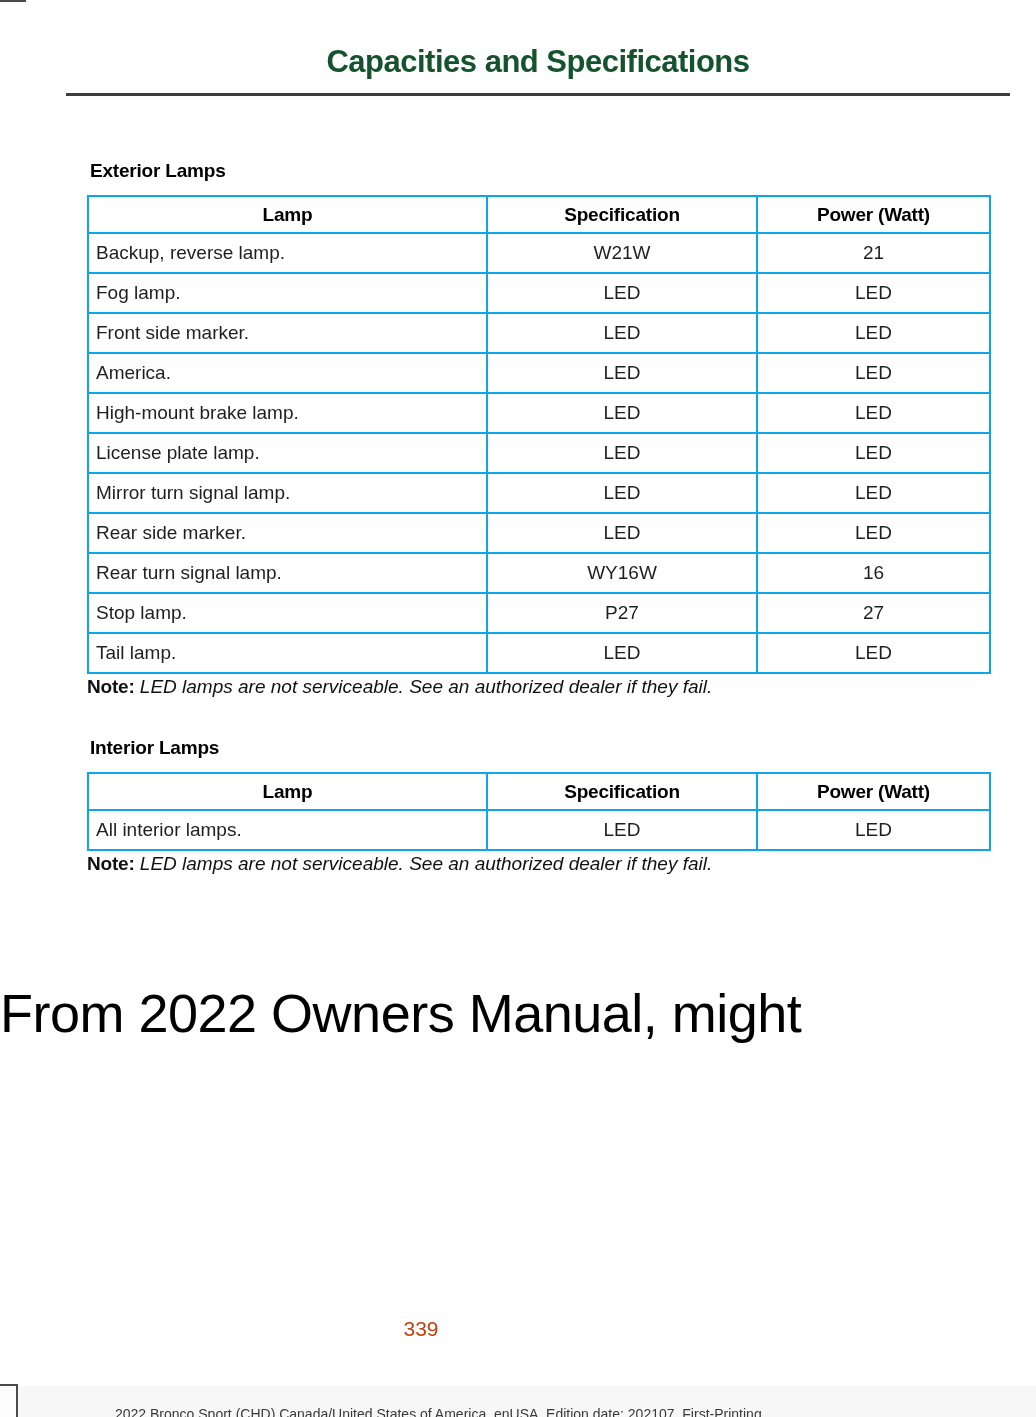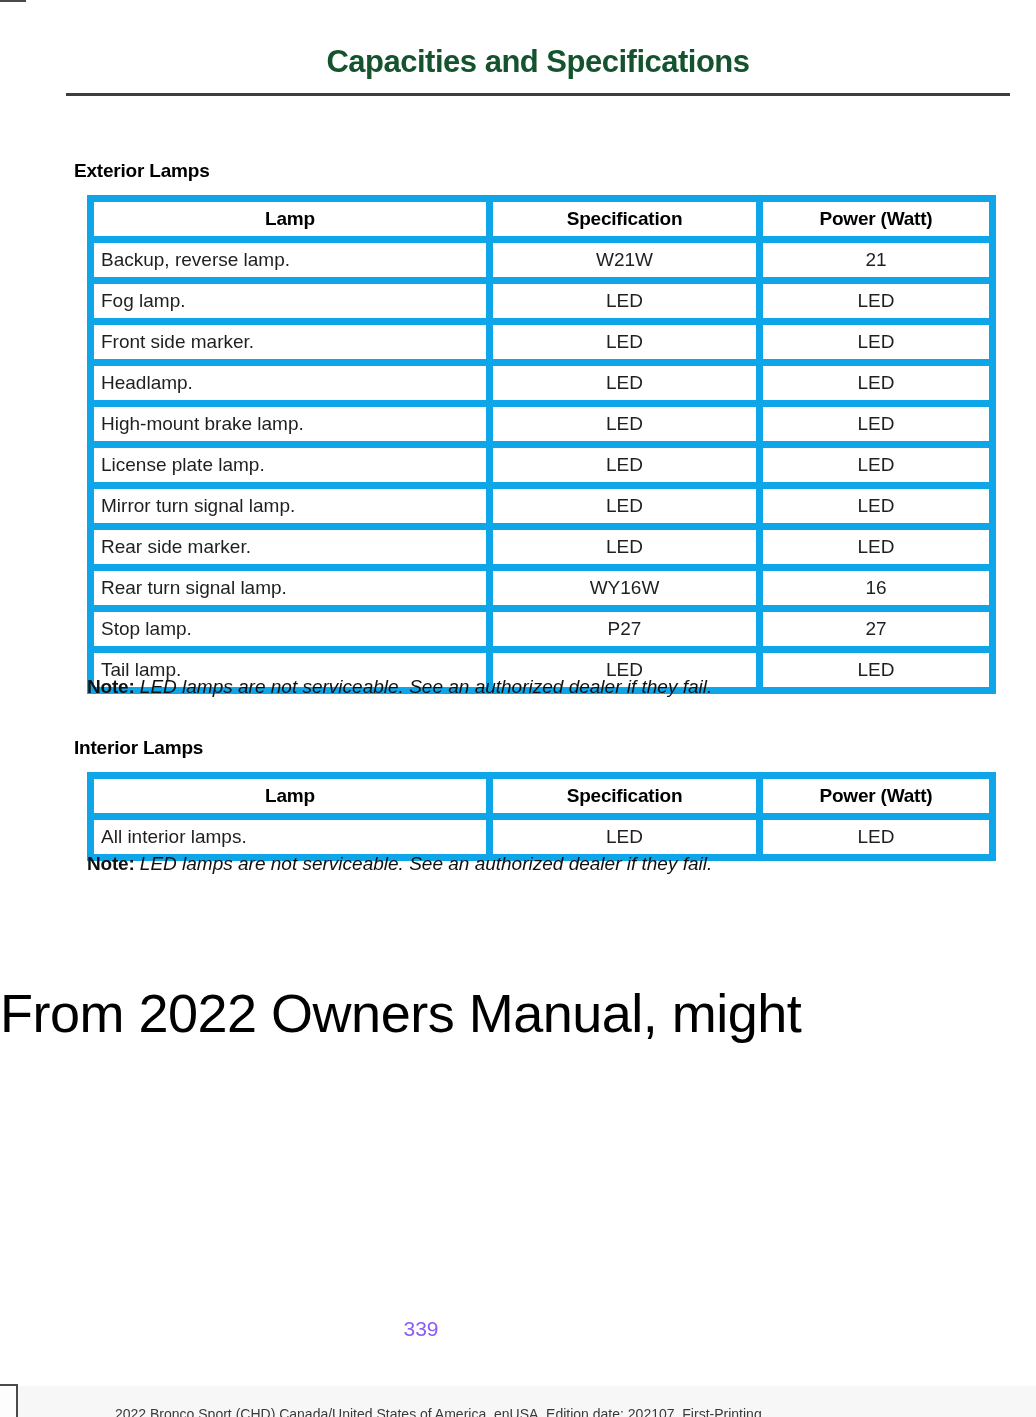--- a/index.html
+++ b/index.html
@@ -20,38 +20,38 @@
   .page-title{
     position:absolute;top:44px;left:40px;width:996px;
     margin:0;text-align:center;
     font-size:31px;font-weight:bold;letter-spacing:-0.5px;
     color:#14532d;
   }
   .title-rule{position:absolute;top:93px;left:66px;width:944px;height:3px;background:#3d3d3d;}
 
   
   .sec-heading{
-    position:absolute;left:74px;margin:0;
+    position:absolute;left:90px;margin:0;
     font-size:19px;font-weight:bold;color:#000;letter-spacing:-0.2px;
   }
   .sec-heading.ext{top:160px;}
   .sec-heading.int{top:737px;text-align:right;}
 
   
   table.lamp-table{
     position:absolute;left:87px;width:902px;
     border-collapse:collapse;table-layout:fixed;
   }
   table.lamp-table.ext{top:195px;}
   table.lamp-table.int{top:772px;}
   .lamp-table col.c1{width:399px;}
   .lamp-table col.c2{width:270px;}
   .lamp-table col.c3{width:233px;}
   .lamp-table th,.lamp-table td{
-    border:7px solid #0ea5e9;
+    border:2px solid #0ea5e9;
     padding:6px;overflow:hidden;white-space:nowrap;
     box-sizing:border-box;
   }
   .lamp-table th{
     height:37px;font-size:19px;font-weight:bold;text-align:center;
     letter-spacing:-0.2px;color:#000;
   }
   .lamp-table td{
     height:40px;font-size:19px;font-weight:normal;color:#1f1f1f;
     text-align:center;
@@ -68,21 +68,21 @@
   
   .watermark{
     position:absolute;top:980px;left:0;width:1036px;
     text-align:left;font-size:54px;line-height:66px;
     font-weight:normal;color:#000;letter-spacing:-0.5px;
   }
 
   
   .page-number{
     position:absolute;top:1317px;left:0;width:842px;
-    text-align:center;font-size:21px;color:#8b5cf6;
+    text-align:center;font-size:21px;color:#c2410c;
   }
 
   
   .footer-strip{
     position:absolute;top:1386px;left:0;width:1036px;height:31px;
     background:#f7f7f7;
   }
   .footer-text{
     position:absolute;top:1406px;left:115px;
     font-size:14px;color:#3a3a3a;white-space:nowrap;
@@ -128,21 +128,21 @@
         <td class="c1">Fog lamp.</td>
         <td>LED</td>
         <td>LED</td>
       </tr>
       <tr>
         <td class="c1">Front side marker.</td>
         <td>LED</td>
         <td>LED</td>
       </tr>
       <tr>
-        <td class="c1">Headlamp.</td>
+        <td class="c1">America.</td>
         <td>LED</td>
         <td>LED</td>
       </tr>
       <tr>
         <td class="c1">High-mount brake lamp.</td>
         <td>LED</td>
         <td>LED</td>
       </tr>
       <tr>
         <td class="c1">License plate lamp.</td>

